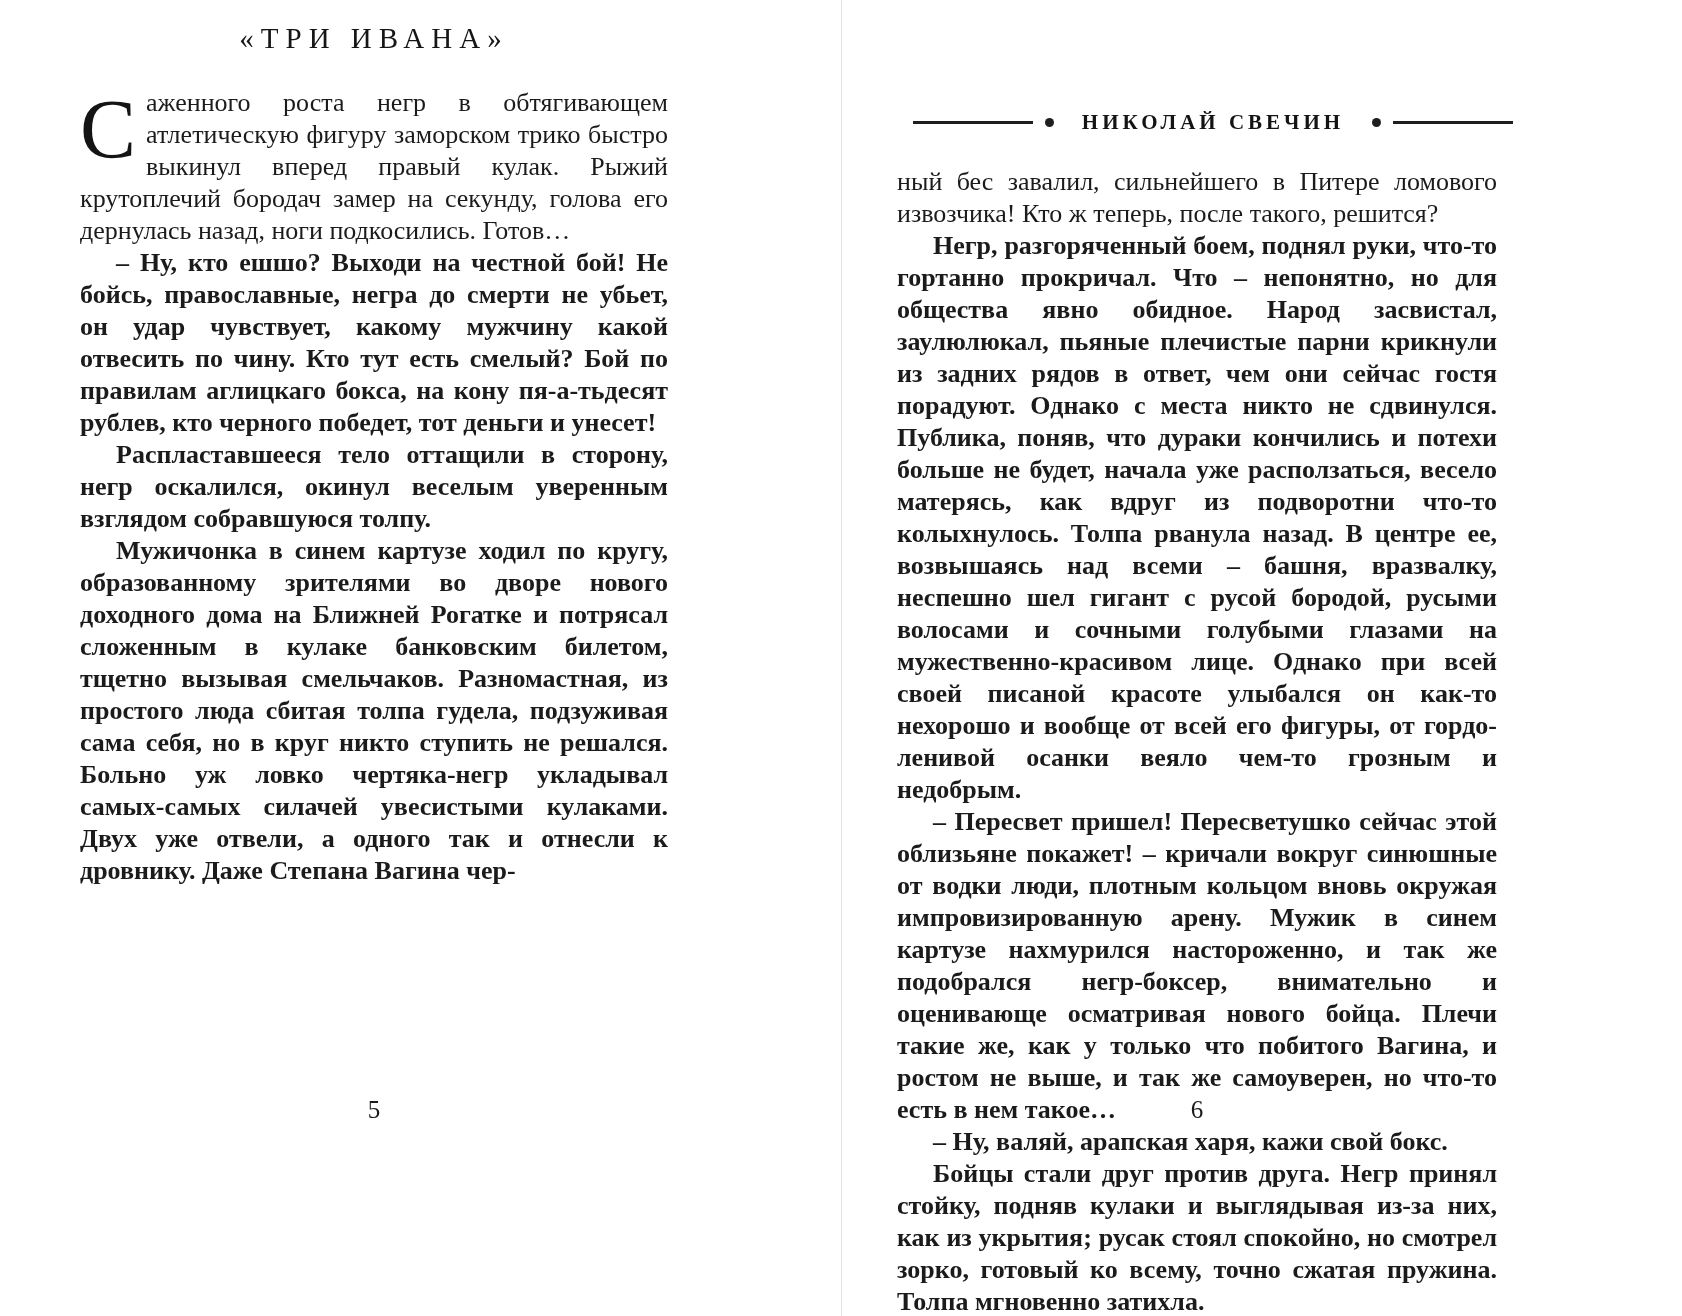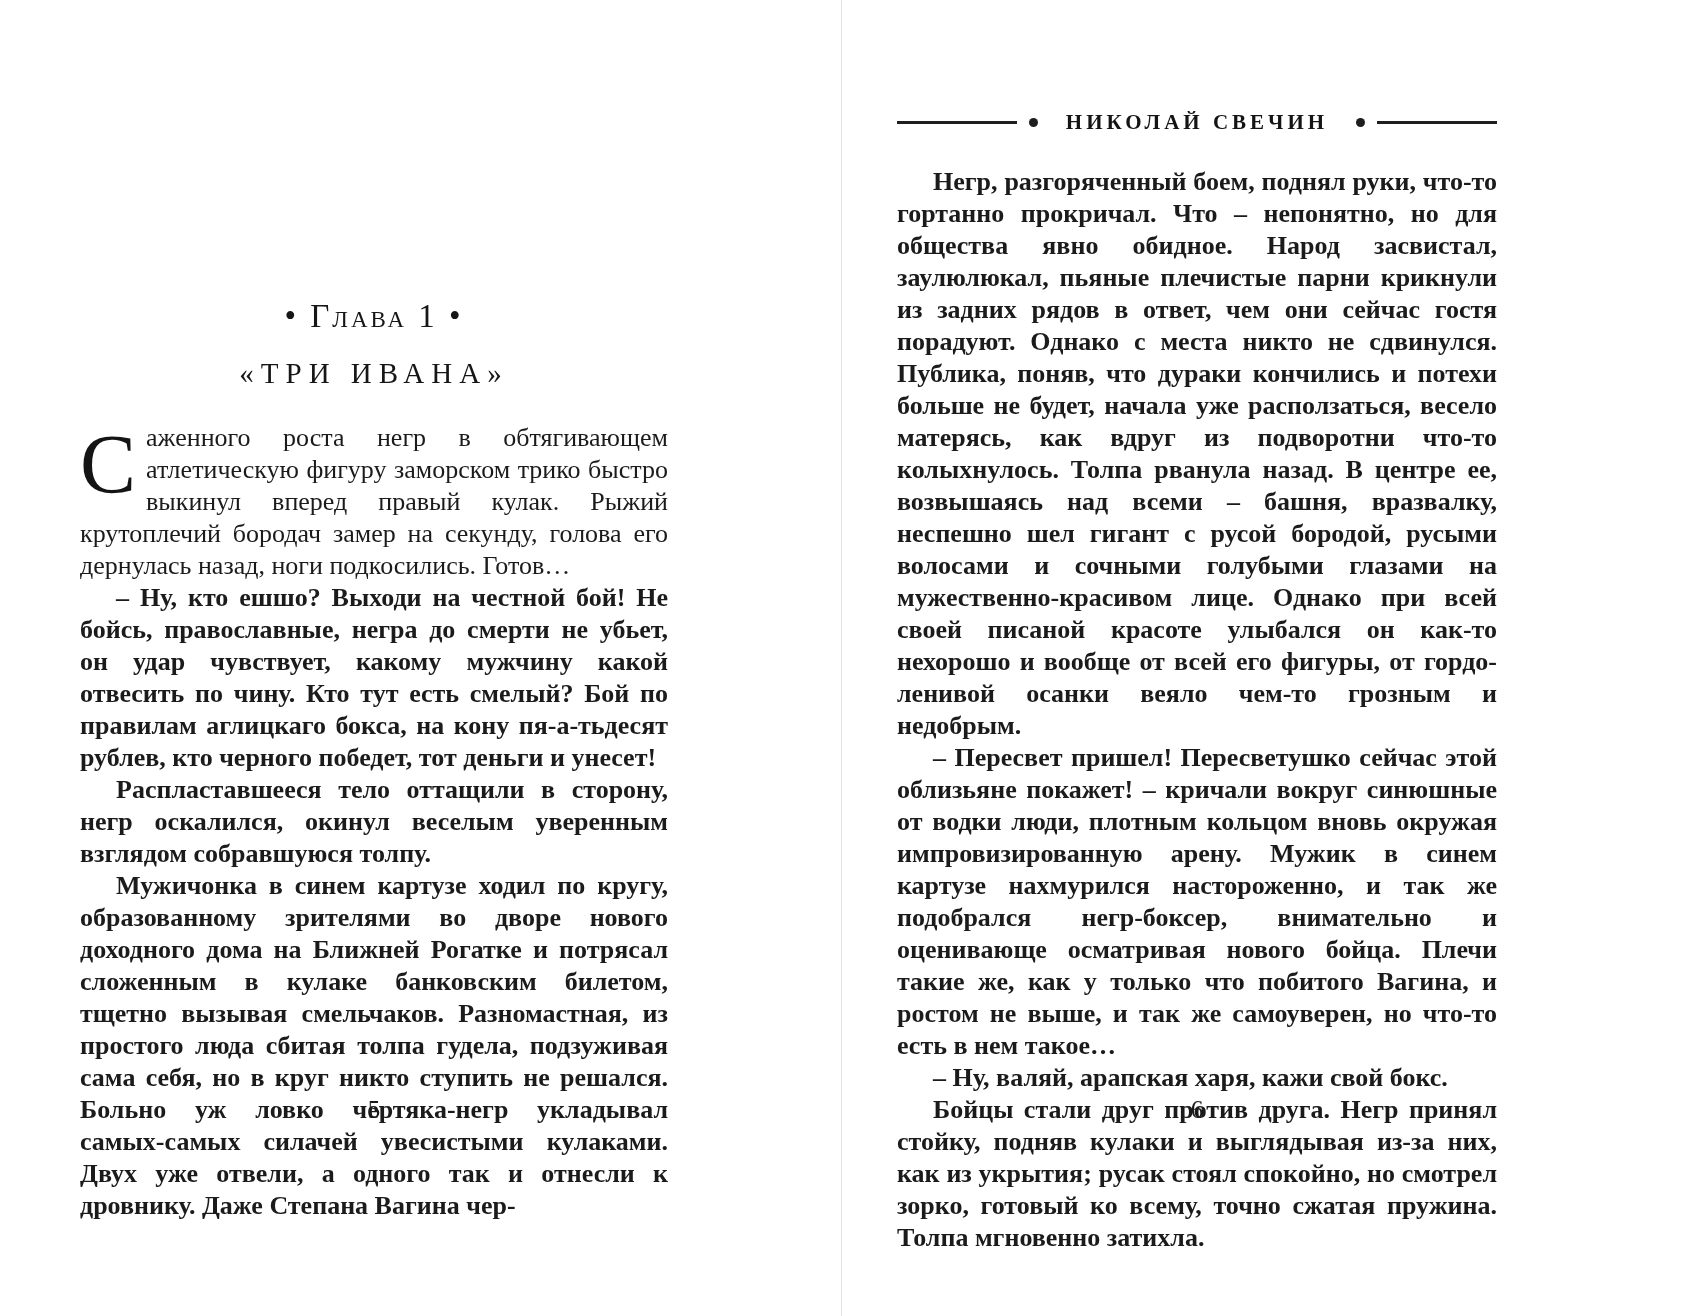--- a/index.html
+++ b/index.html
@@ -61,21 +61,21 @@
     float: left;
     font-size: 84px;
     line-height: 86px;
     height: 94px;
     padding-right: 10px;
     color: #141414;
   }
 
   .running-header {
     position: absolute;
-    top: 110px; left: 0;
+    top: 110px; left: 16px;
     width: 100%;
     display: flex;
     align-items: center;
   }
   .running-header .rule {
     flex: 1;
     height: 3px;
     background: #1e1e1e;
   }
   .running-header .orn-dot {
@@ -102,21 +102,20 @@
     font-size: 25px;
     color: #1b1b1b;
   }
 </style>
 </head>
 <body>
 
 <div class="divider"></div>
 
 <div class="col col-left">
-  <div class="chapter-heading">• Глава 1 •</div>
   <div class="chapter-title">«ТРИ ИВАНА»</div>
 
   <div class="body-text">
     <p><span class="dropcap">С</span><span>аженного роста негр в обтягивающем атлетическую фигуру заморском трико быстро выкинул вперед правый кулак. Рыжий крутоплечий бородач замер на секунду, голова его дернулась назад, ноги подкосились. Готов…</span></p>
     <p class="indent">– Ну, кто ешшо? Выходи на честной бой! Не бойсь, православные, негра до смерти не убьет, он удар чувствует, какому мужчину какой отвесить по чину. Кто тут есть смелый? Бой по правилам аглицкаго бокса, на кону пя-а-тьдесят рублев, кто черного победет, тот деньги и унесет!</p>
     <p class="indent">Распластавшееся тело оттащили в сторону, негр оскалился, окинул веселым уверенным взглядом собравшуюся толпу.</p>
     <p class="indent">Мужичонка в синем картузе ходил по кругу, образованному зрителями во дворе нового доходного дома на Ближней Рогатке и потрясал сложенным в кулаке банковским билетом, тщетно вызывая смельчаков. Разномастная, из простого люда сбитая толпа гудела, подзуживая сама себя, но в круг никто ступить не решался. Больно уж ловко чертяка-негр укладывал самых-самых силачей увесистыми кулаками. Двух уже отвели, а одного так и отнесли к дровнику. Даже Степана Вагина чер-</p>
   </div>
 
   <div class="page-number">5</div>
@@ -125,20 +124,21 @@
 <div class="col col-right">
   <div class="running-header">
     <span class="rule"></span>
     <span class="orn-dot"></span>
     <span class="header-text">НИКОЛАЙ СВЕЧИН</span>
     <span class="orn-dot"></span>
     <span class="rule"></span>
   </div>
 
   <div class="body-text">
+    <p>ный бес завалил, сильнейшего в Питере ломового извозчика! Кто ж теперь, после такого, решится?</p>
     <p class="indent">Негр, разгоряченный боем, поднял руки, что-то гортанно прокричал. Что – непонятно, но для общества явно обидное. Народ засвистал, заулюлюкал, пьяные плечистые парни крикнули из задних рядов в ответ, чем они сейчас гостя порадуют. Однако с места никто не сдвинулся. Публика, поняв, что дураки кончились и потехи больше не будет, начала уже расползаться, весело матерясь, как вдруг из подворотни что-то колыхнулось. Толпа рванула назад. В центре ее, возвышаясь над всеми – башня, вразвалку, неспешно шел гигант с русой бородой, русыми волосами и сочными голубыми глазами на мужественно-красивом лице. Однако при всей своей писаной красоте улыбался он как-то нехорошо и вообще от всей его фигуры, от гордо-ленивой осанки веяло чем-то грозным и недобрым.</p>
     <p class="indent">– Пересвет пришел! Пересветушко сейчас этой облизьяне покажет! – кричали вокруг синюшные от водки люди, плотным кольцом вновь окружая импровизированную арену. Мужик в синем картузе нахмурился настороженно, и так же подобрался негр-боксер, внимательно и оценивающе осматривая нового бойца. Плечи такие же, как у только что побитого Вагина, и ростом не выше, и так же самоуверен, но что-то есть в нем такое…</p>
     <p class="indent">– Ну, валяй, арапская харя, кажи свой бокс.</p>
     <p class="indent">Бойцы стали друг против друга. Негр принял стойку, подняв кулаки и выглядывая из-за них, как из укрытия; русак стоял спокойно, но смотрел зорко, готовый ко всему, точно сжатая пружина. Толпа мгновенно затихла.</p>
   </div>
 
   <div class="page-number">6</div>
 </div>
 
 </body></html>

